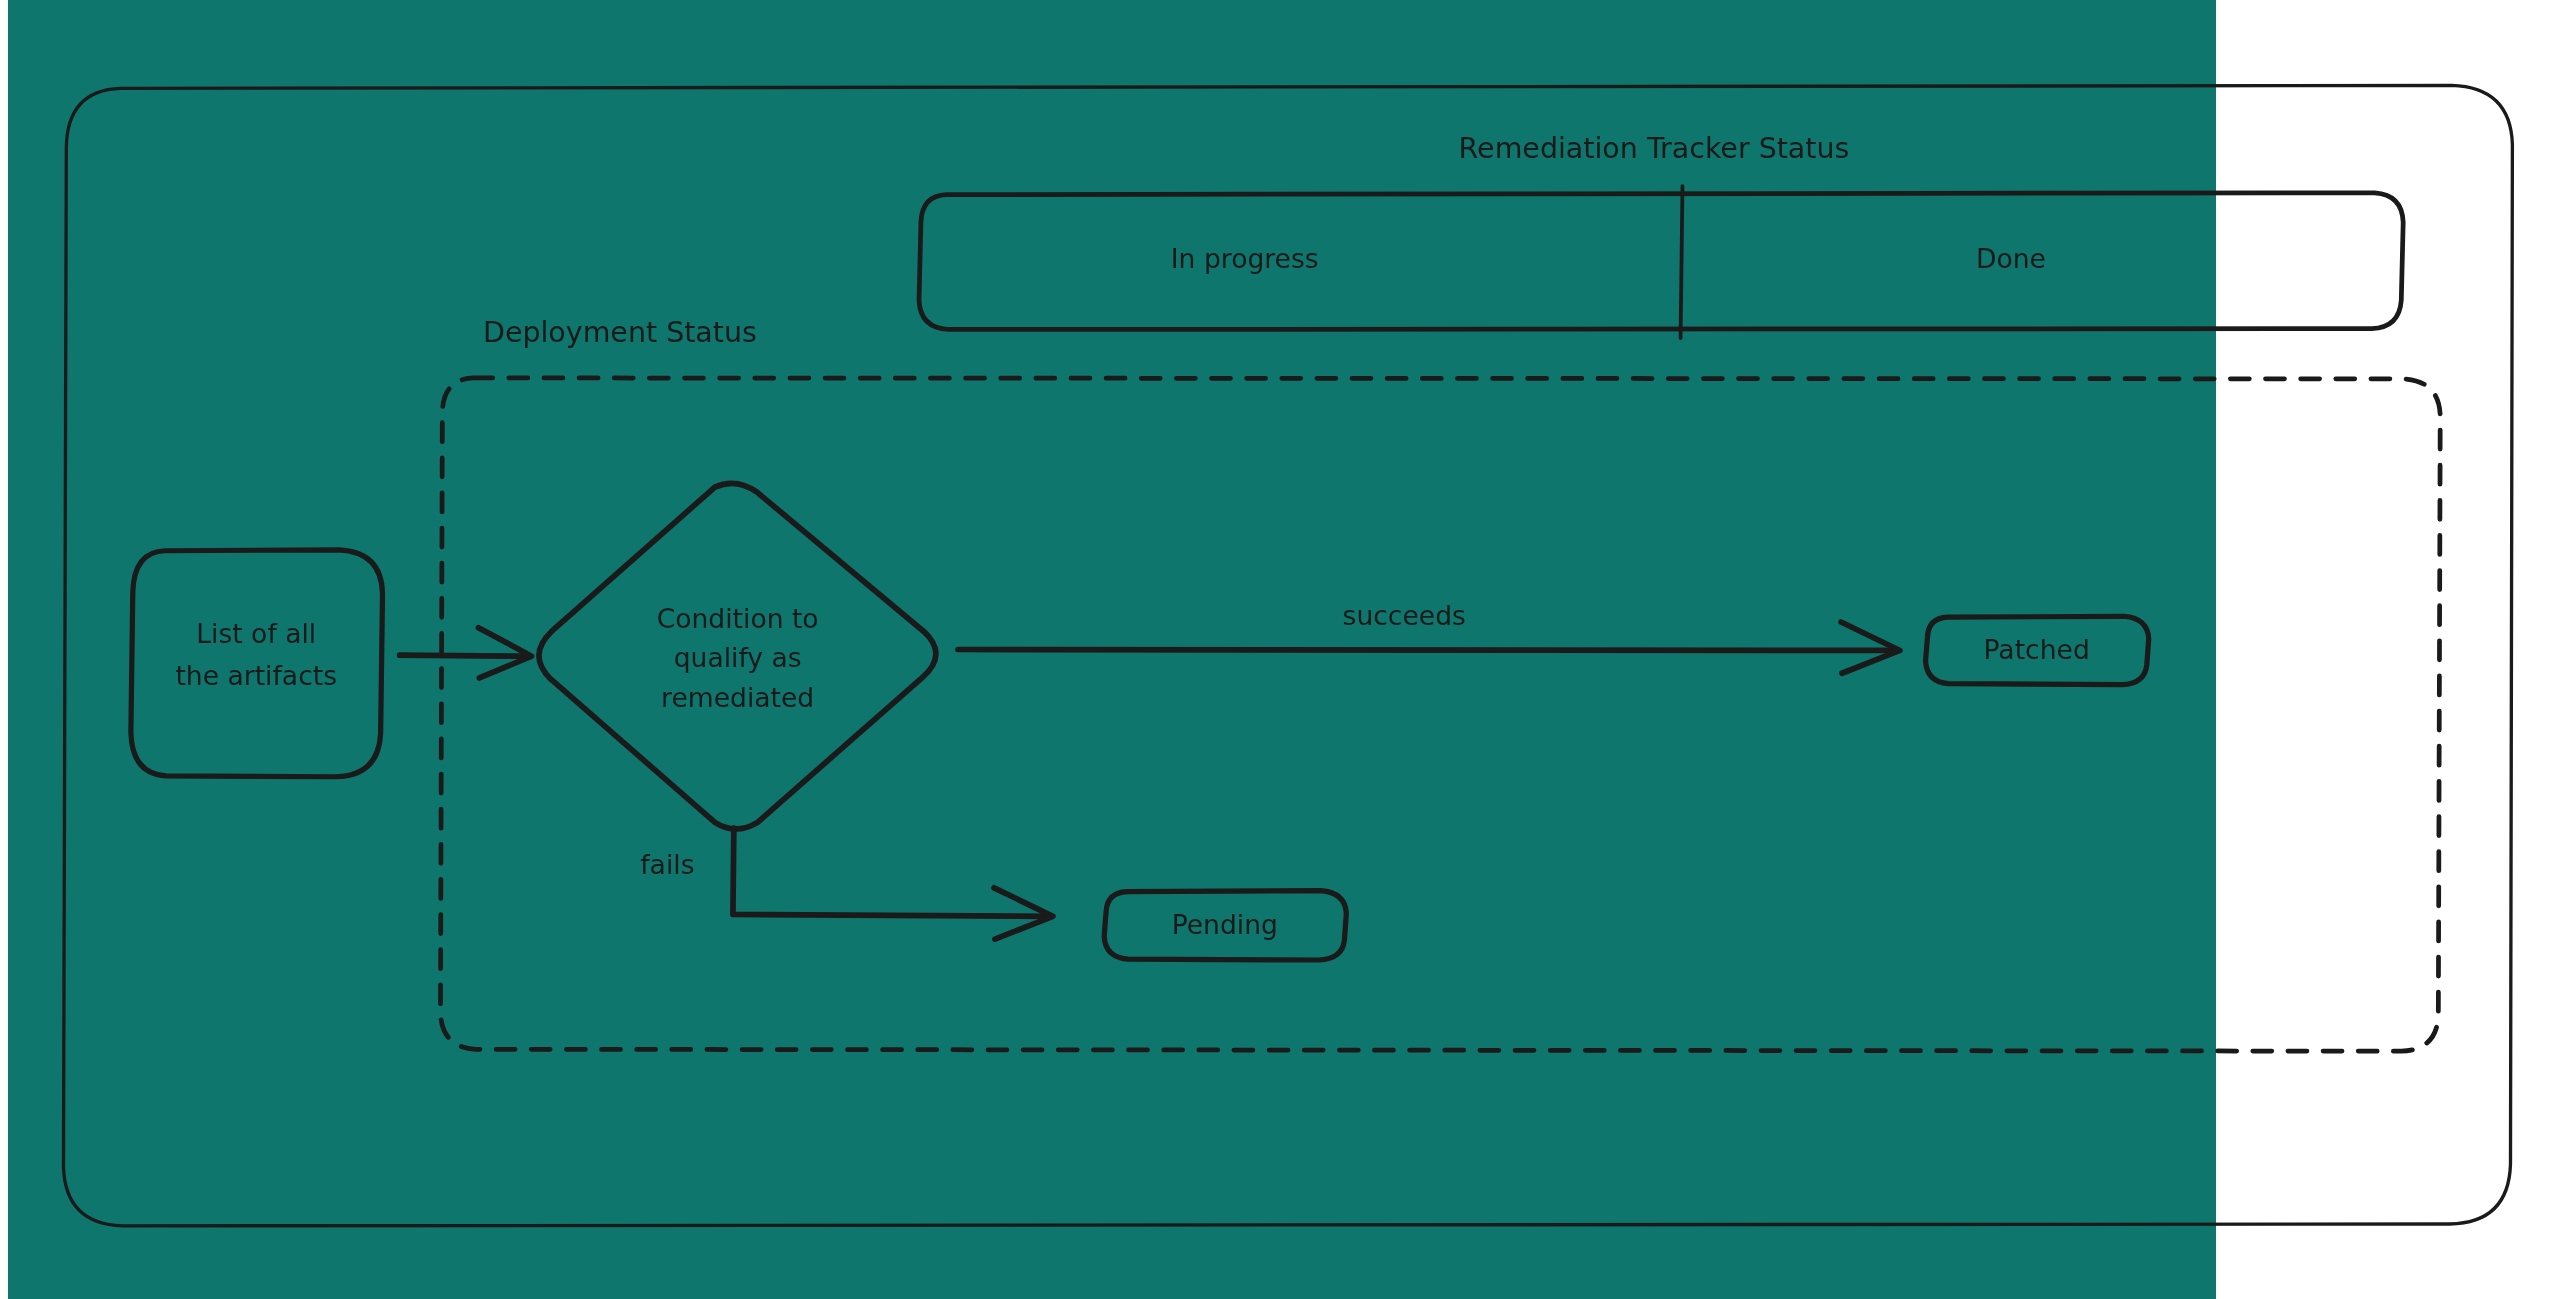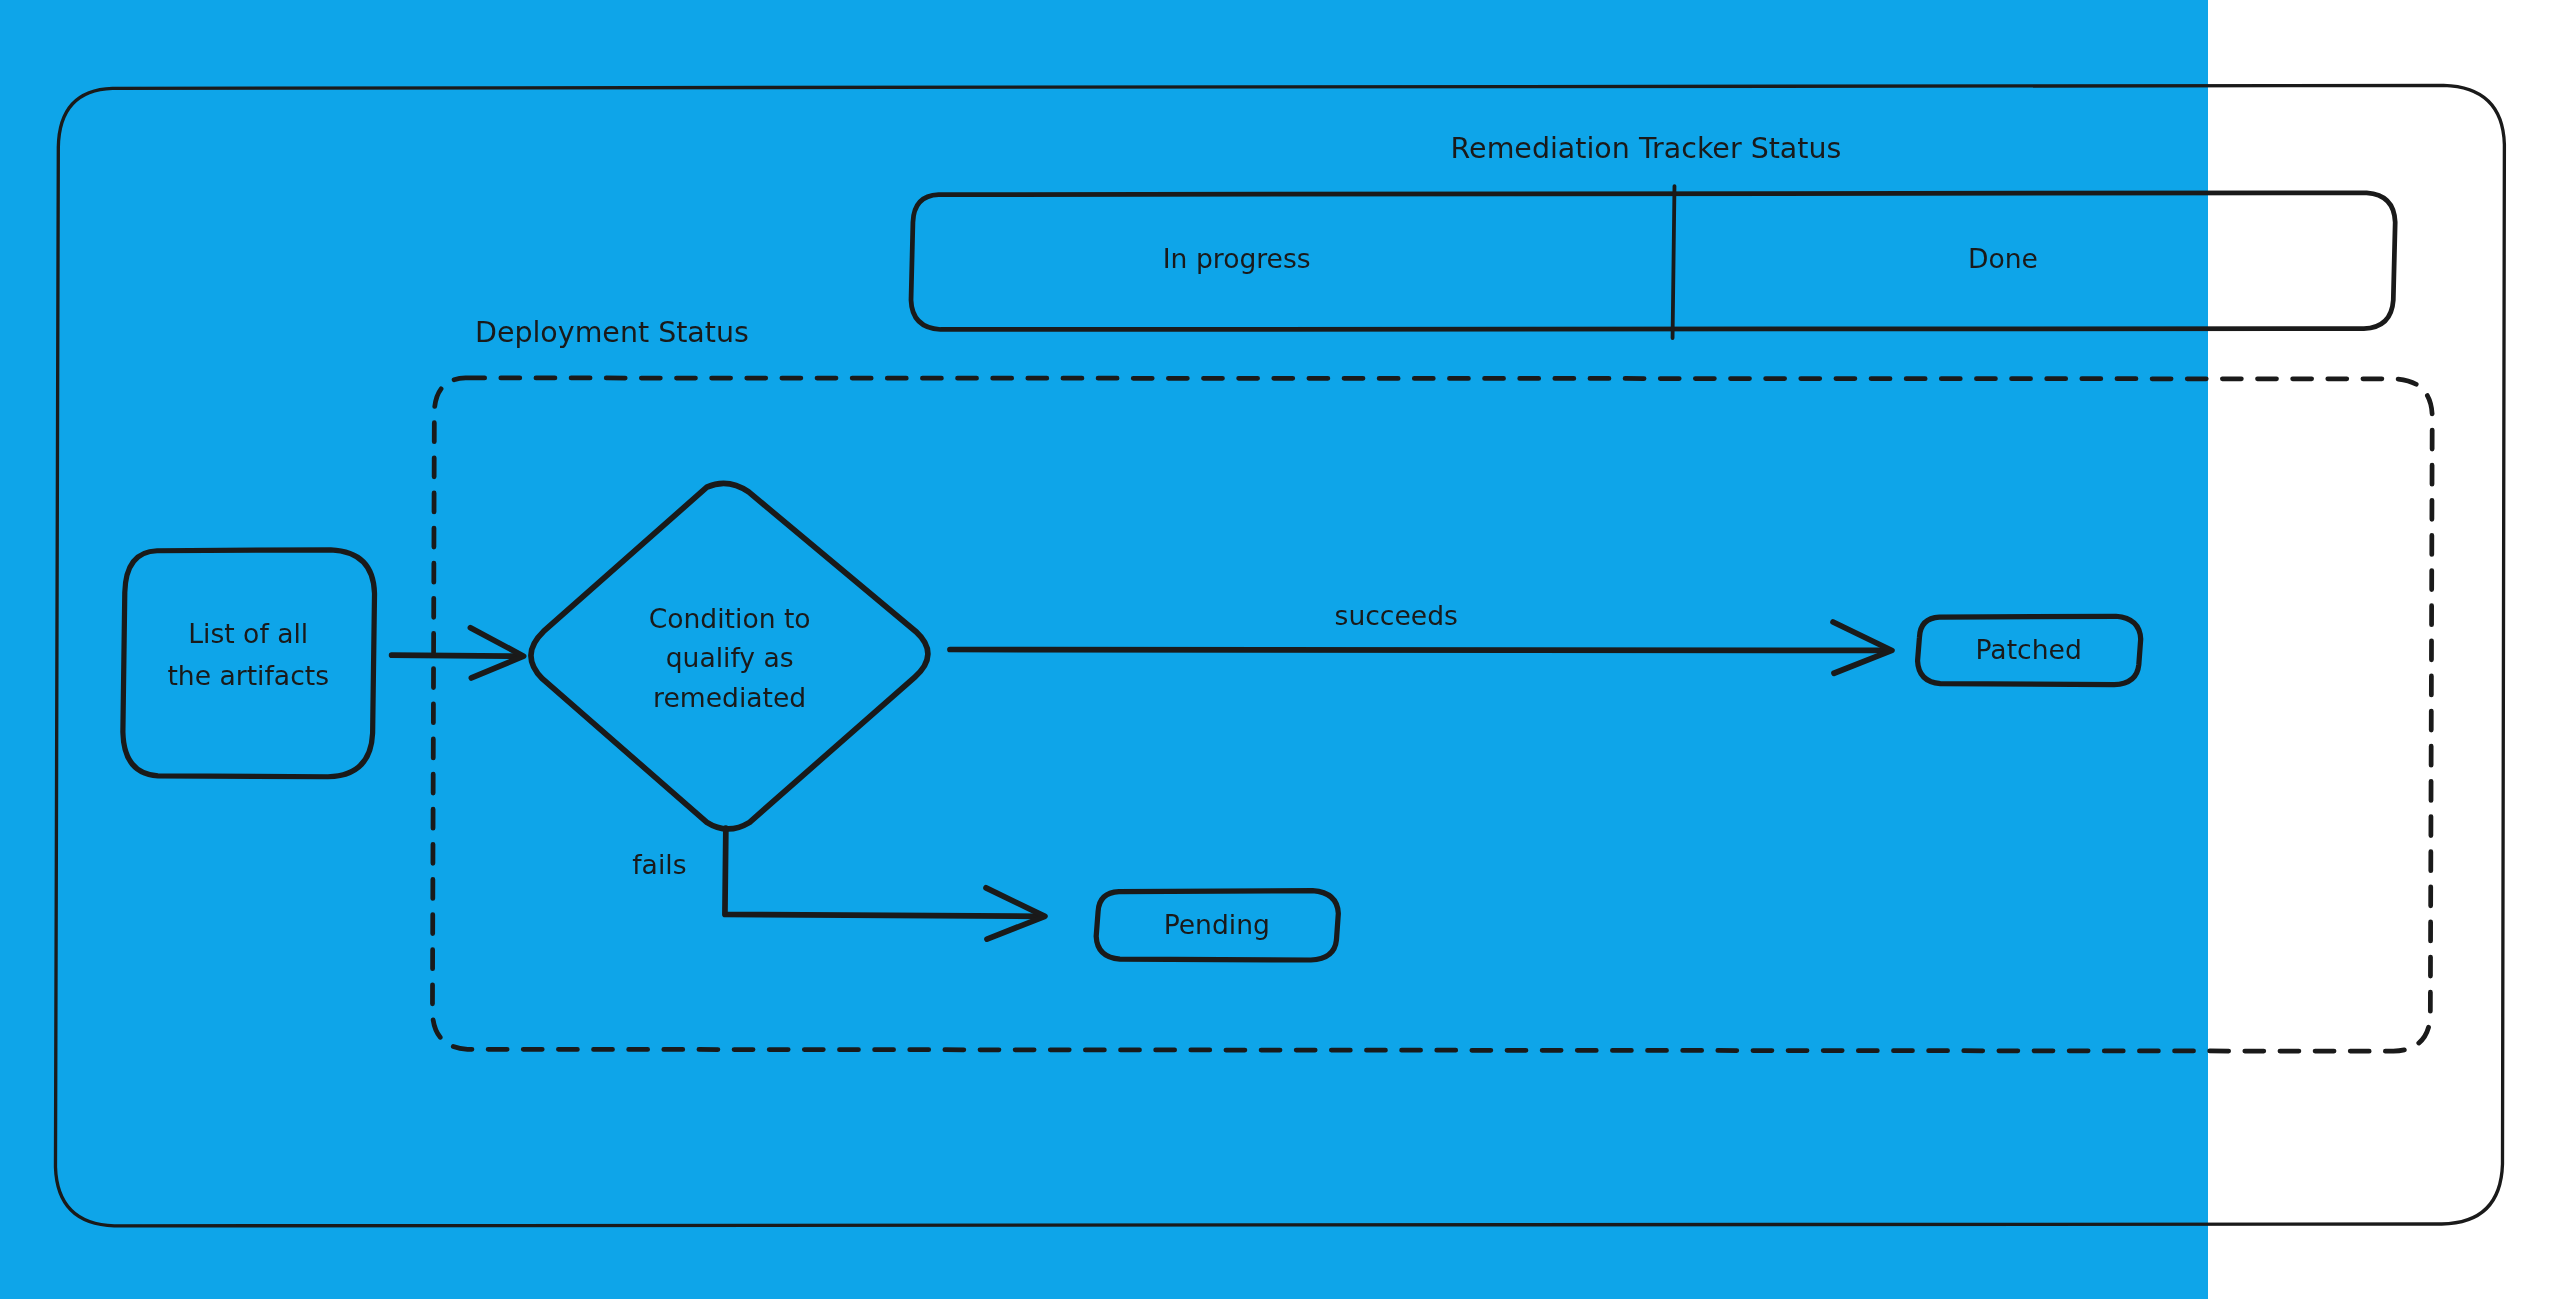--- a/index.html
+++ b/index.html
@@ -10,21 +10,22 @@
   body {
     width: 2576px;
     height: 1299px;
     font-family: "DejaVu Sans", sans-serif;
     overflow: hidden;
   }
   #canvas {
     position: relative;
     width: 2208px;
     height: 1299px;
-    background: #0ea5e9;
+    background: #0f766e;
+    margin-left: 8px;
   }
   #canvas svg {
     position: absolute;
     top: 0;
     left: 0;
   }
   .dgm-text {
     font-family: "DejaVu Sans", sans-serif;
     fill: #1a1a1a;
     text-anchor: middle;

